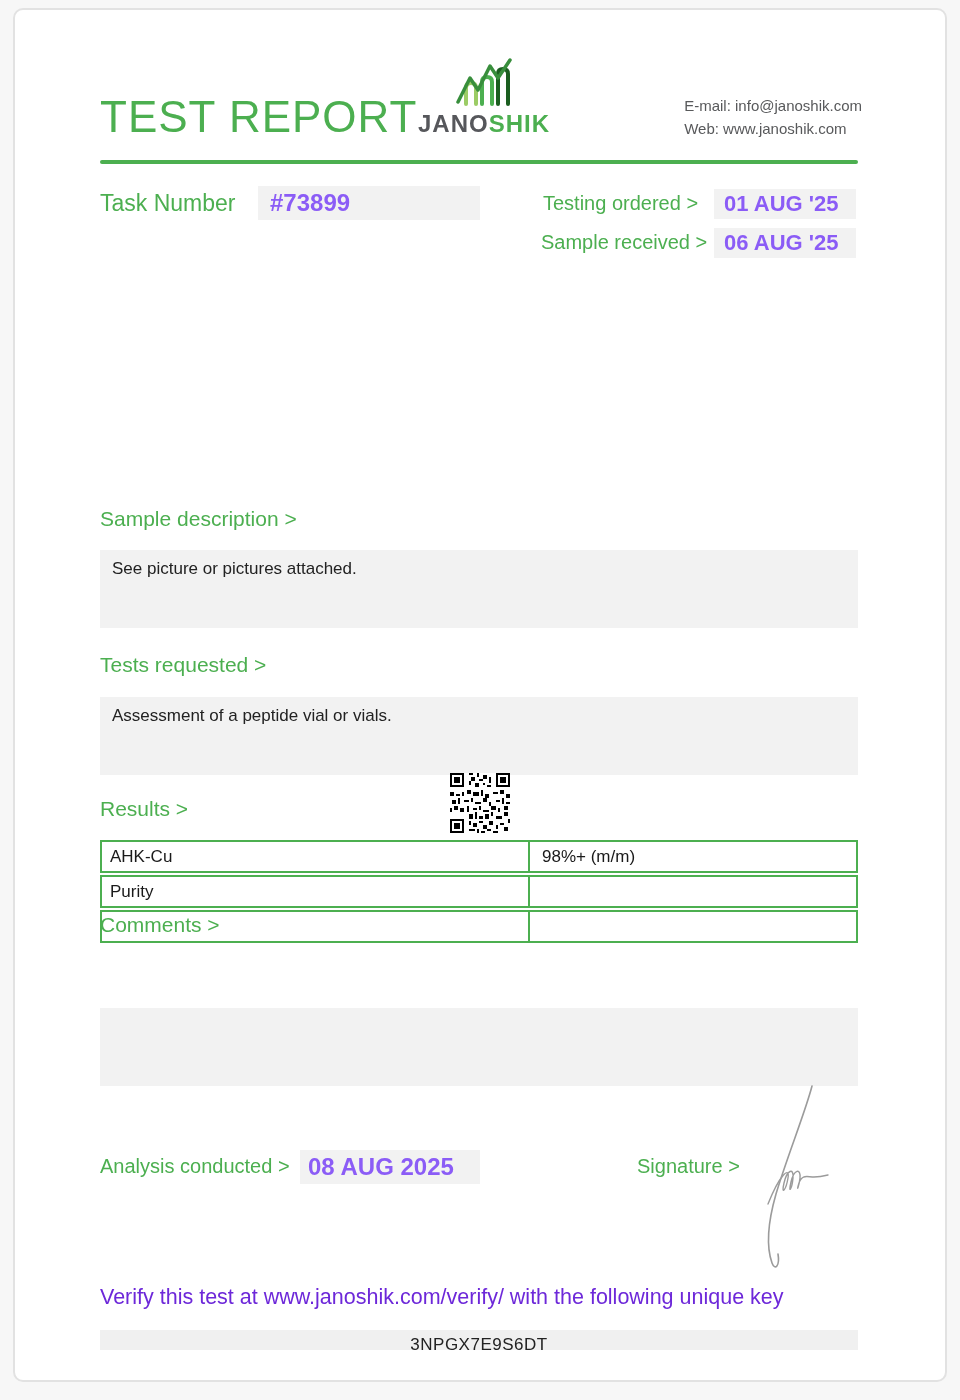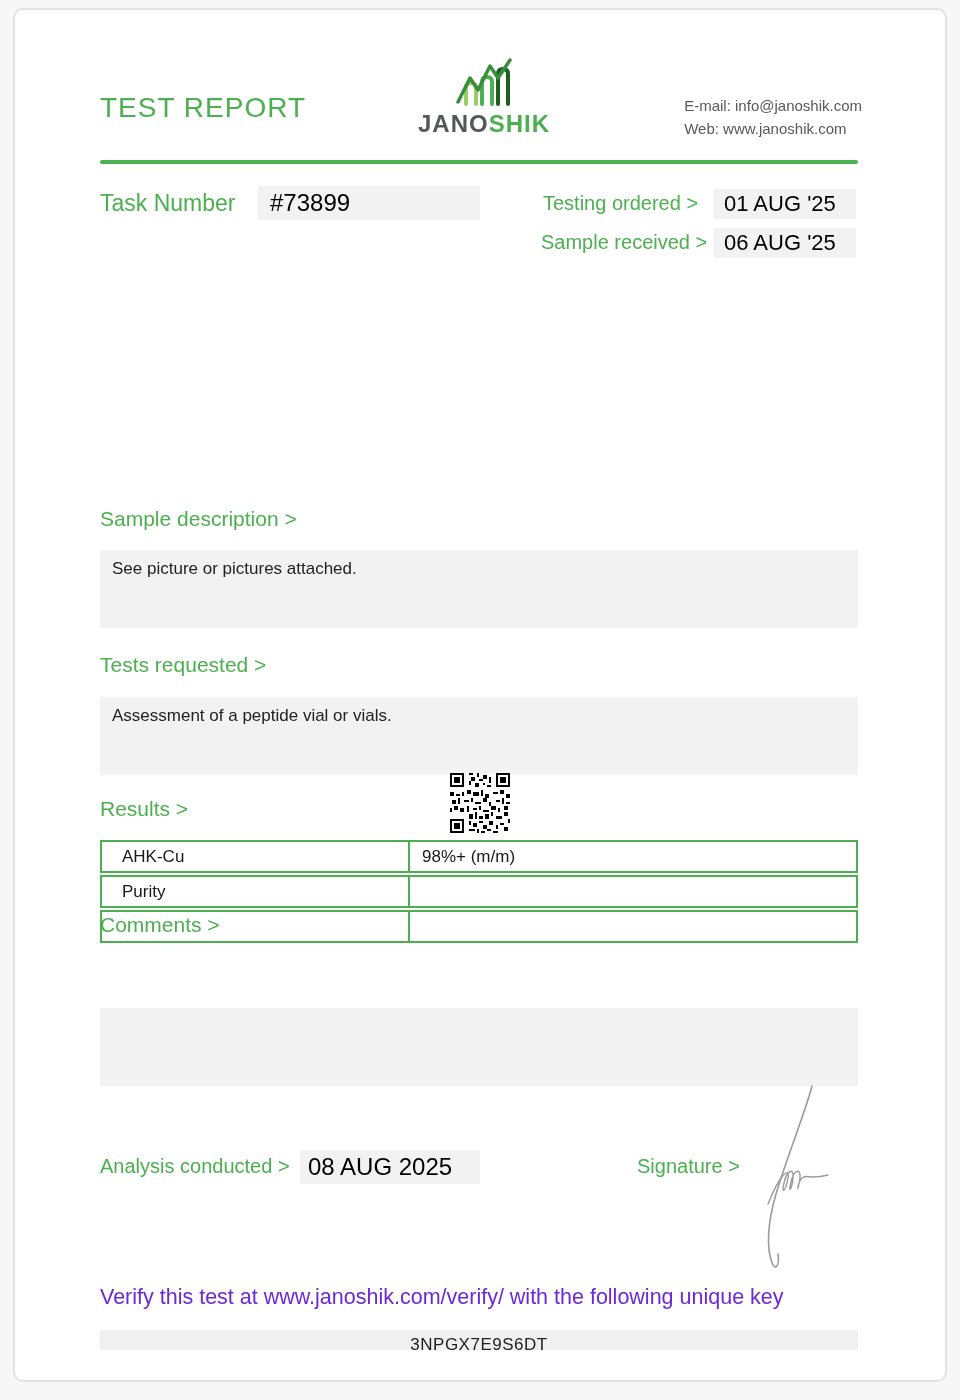--- a/index.html
+++ b/index.html
@@ -16,21 +16,21 @@
     width: 934px; height: 1374px;
     background: #ffffff;
     border: 2px solid #e2e2e2;
     border-radius: 10px;
   }
   .abs { position: absolute; }
 
   
   .report-title {
     left: 100px; top: 92px;
-    font-size: 28px;
+    font-size: 44px;
     letter-spacing: 1px;
     color: #4CAF50;
     font-weight: 500;
     white-space: nowrap;
   }
   .logo-wrap { left: 418px; top: 58px; width: 130px; text-align: center; }
   .logo-icon { display: block; margin: 0 auto 2px auto; }
   .logo-text { font-size: 24px; font-weight: bold; letter-spacing: 1px; white-space: nowrap; }
   .logo-text .dark { color: #56575b; }
   .logo-text .green { color: #4CAF50; }
@@ -47,22 +47,23 @@
     width: 758px; height: 4px;
     background: #4CAF50;
     border-radius: 2px;
   }
 
   
   .green-label { color: #4CAF50; white-space: nowrap; }
   .lbl-task { left: 100px; top: 190px; font-size: 23px; }
   .val-box {
     background: #f2f2f2;
-    color: #000000;
-    white-space: nowrap;
+    color: #8b5cf6;
+    white-space: nowrap;
+    font-weight: bold;
   }
   .task-box {
     left: 258px; top: 186px;
     width: 222px; height: 34px;
     font-size: 24px; line-height: 34px;
     padding-left: 12px;
   }
   .lbl-ordered  { left: 543px; top: 192px; font-size: 20px; }
   .lbl-received { left: 541px; top: 231px; font-size: 20px; }
   .date-box {
@@ -96,25 +97,25 @@
   
   .results-table { left: 100px; top: 840px; width: 758px; }
   .t-row {
     display: flex;
     border: 2px solid #4CAF50;
     height: 33px;
     margin-bottom: 2px;
     background: #fff;
   }
   .t-name {
-    width: 308px;
+    width: 428px;
     border-right: 2px solid #4CAF50;
     font-size: 17px; color: #1a1a1a;
     line-height: 29px;
-    padding-left: 20px;
+    padding-left: 8px;
   }
   .t-value {
     flex: 1;
     font-size: 17px; color: #1a1a1a;
     line-height: 29px;
     padding-left: 12px;
   }
 
   
   .lbl-analysis { left: 100px; top: 1155px; font-size: 20px; }

